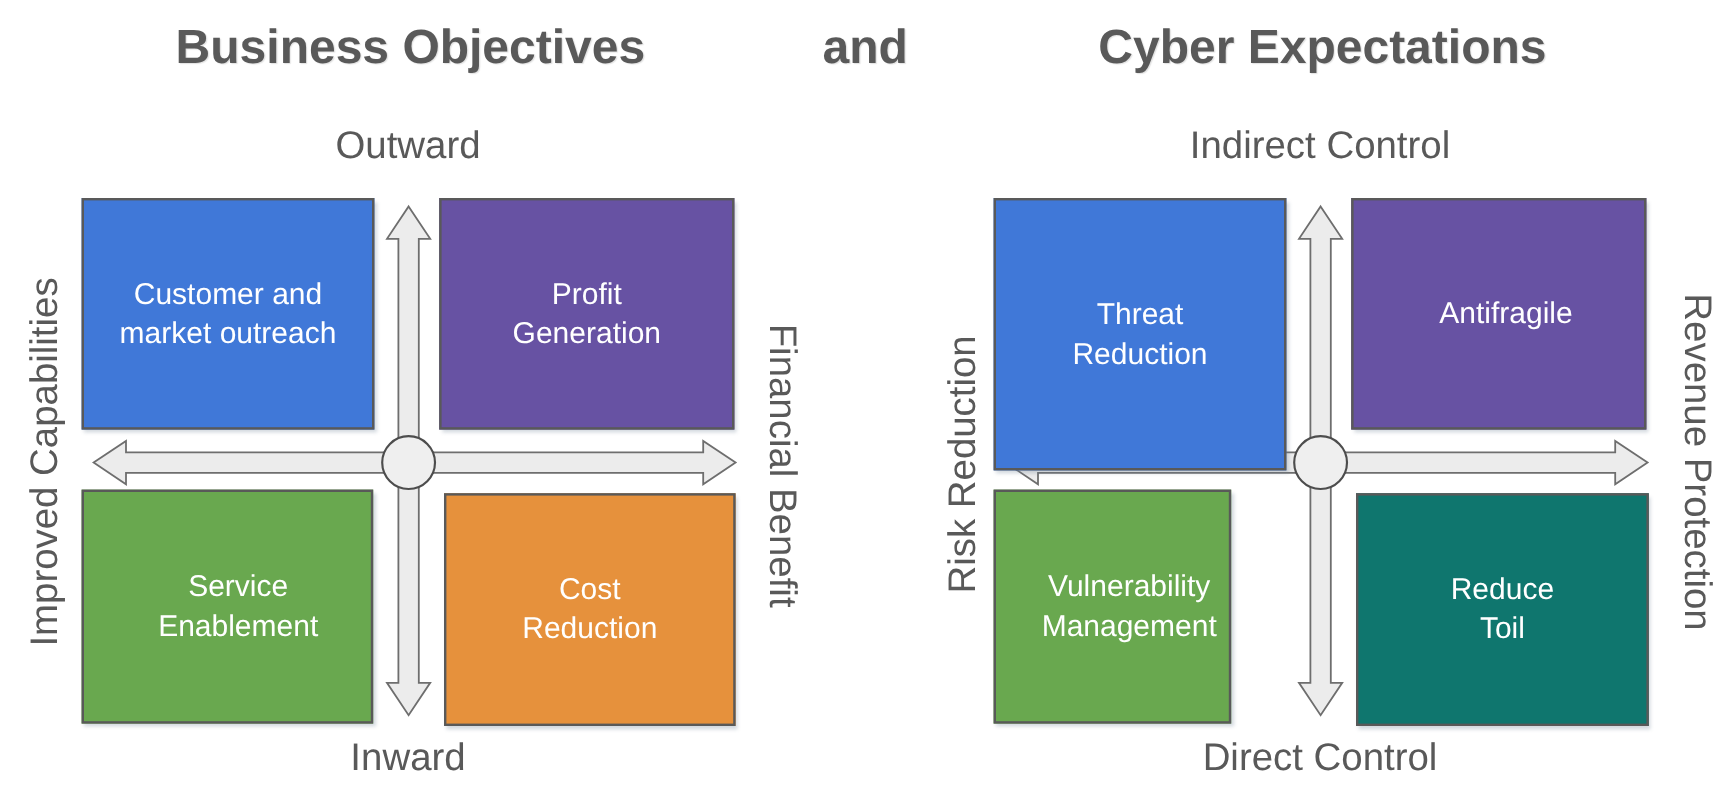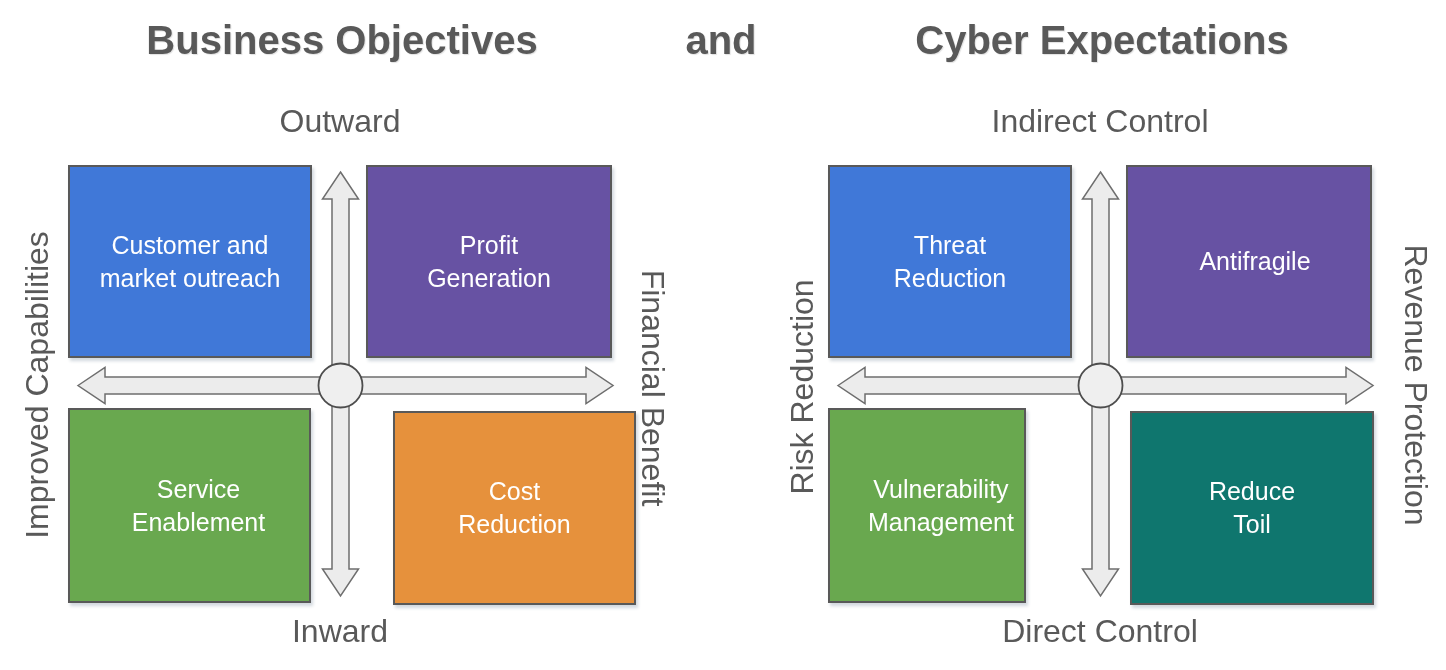--- a/index.html
+++ b/index.html
@@ -84,31 +84,31 @@
 market outreach</span>
   </div>
   <div class="quad" style="left: 366px; top: 165px; width: 246px; height: 193px; background-color: rgb(103, 82, 163);">
     <span class="quad-label">Profit
 Generation</span>
   </div>
   <div class="quad" style="left: 68px; top: 408px; width: 243px; height: 195px; background-color: rgb(105, 168, 79); padding-left: 18px;">
     <span class="quad-label">Service
 Enablement</span>
   </div>
-  <div class="quad" style="left: 370px; top: 411px; width: 243px; height: 194px; background-color: rgb(230, 145, 60); margin-left: 23px;">
+  <div class="quad" style="left: 370px; top: 411px; width: 243px; height: 194px; background-color: rgb(230, 145, 60);">
     <span class="quad-label">Cost
 Reduction</span>
   </div>
 
   <div class="axis-label center-anchor" style="left:1100px; top:121px">Indirect Control</div>
   <div class="axis-label center-anchor" style="left:1100px; top:631px">Direct Control</div>
   <div class="axis-label rot-ccw" style="left:802px;  top:387px">Risk Reduction</div>
   <div class="axis-label rot-cw" style="left:1415px; top:385px">Revenue Protection</div>
 
-  <div class="quad" style="left: 828px; top: 165px; width: 244px; height: 193px; background-color: rgb(64, 120, 216);">
+  <div class="quad" style="left: 828px; top: 165px; width: 244px; height: 227px; background-color: rgb(64, 120, 216);">
     <span class="quad-label">Threat
 Reduction</span>
   </div>
   <div class="quad" style="left: 1126px; top: 165px; width: 246px; height: 193px; background-color: rgb(103, 82, 163); padding-left: 12px;">
     <span class="quad-label">Antifragile</span>
   </div>
   <div class="quad" style="left: 828px; top: 408px; width: 198px; height: 195px; background-color: rgb(105, 168, 79); padding-left: 28px;">
     <span class="quad-label">Vulnerability
 Management</span>
   </div>

